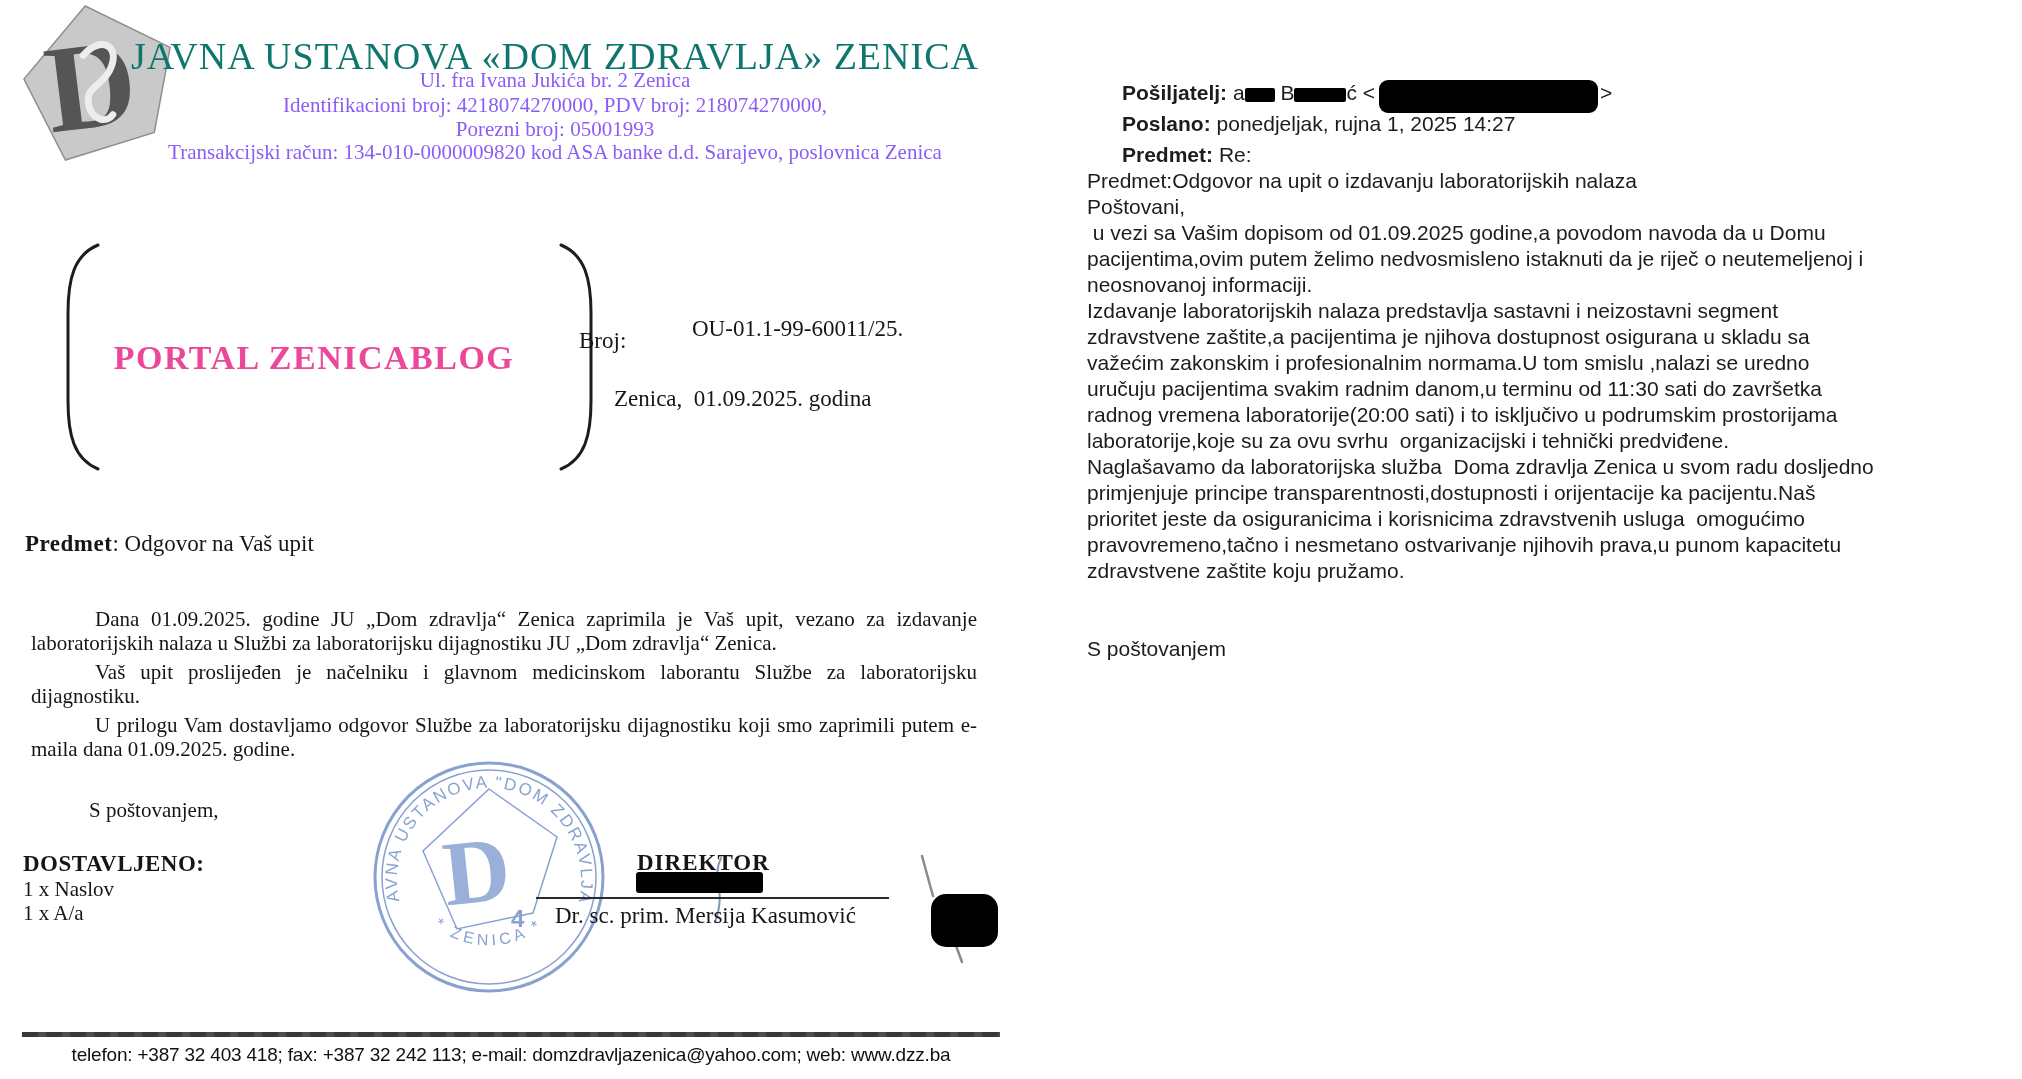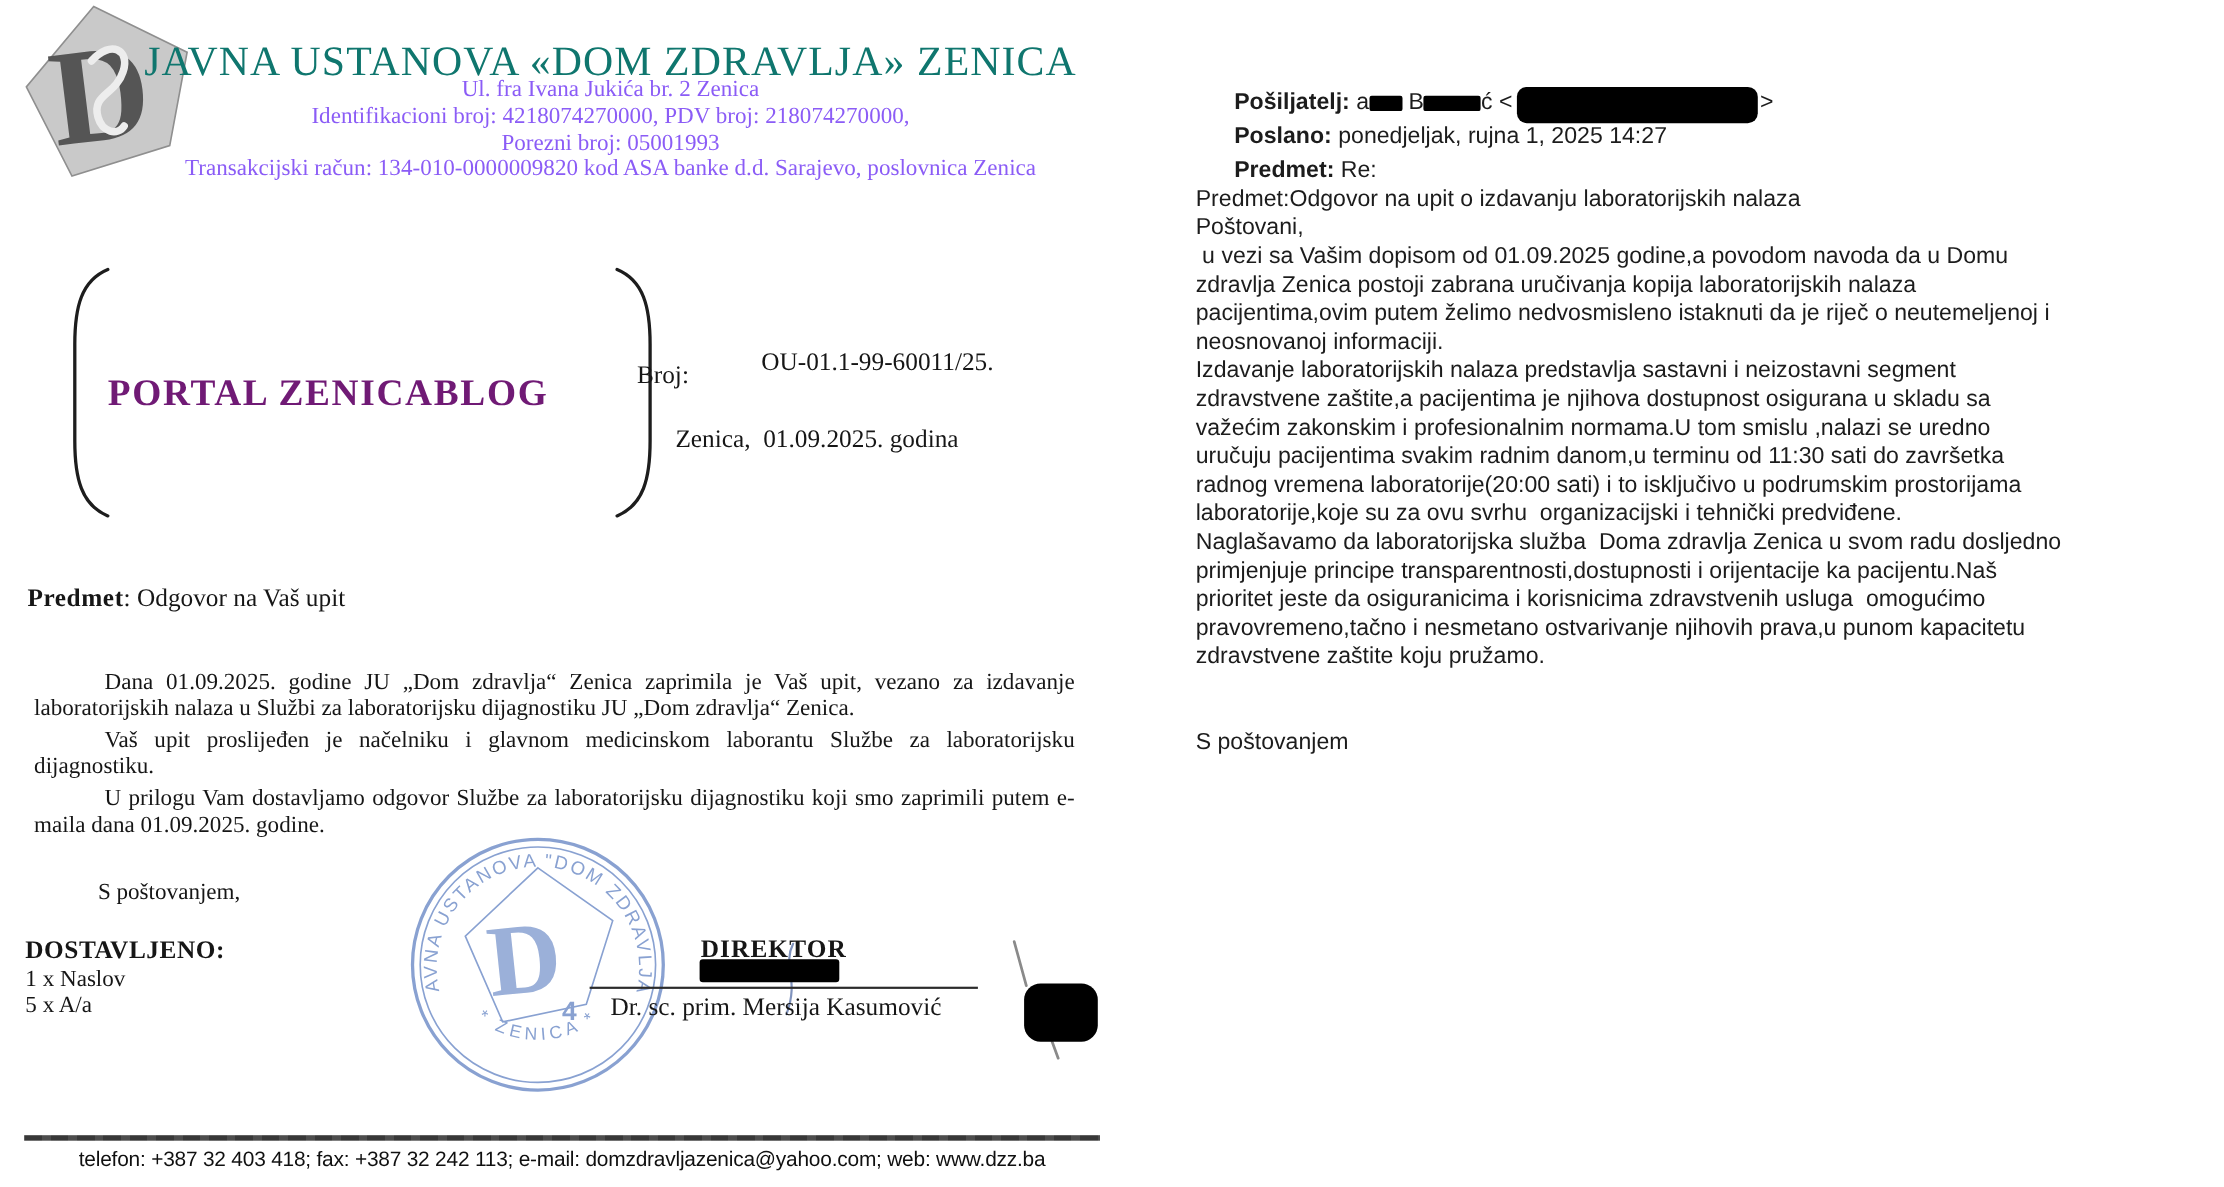--- a/index.html
+++ b/index.html
@@ -9,22 +9,22 @@
 
   
   .letter-title{left:105px;top:34px;width:900px;text-align:center;font-size:38px;letter-spacing:1px;color:#0f766e;}
   .hline{left:105px;width:900px;text-align:center;font-size:21px;color:#8b5cf6;}
   .h-addr{top:68px;}
   .h-id{top:93px;}
   .h-tax{top:117px;}
   .h-acct{top:140px;}
 
   .paren{left:0;top:0;}
-  .recipient{left:98px;top:339px;width:432px;text-align:left;font-size:34px;font-weight:bold;
-             letter-spacing:1.5px;color:#701a75;}
+  .recipient{left:98px;top:339px;width:432px;text-align:center;font-size:34px;font-weight:bold;
+             letter-spacing:1.5px;color:#ec4899;}
   .ref-label{left:579px;top:316px;font-size:23px;margin-top:12px;}
   .ref-value{left:692px;top:316px;font-size:23px;}
   .date-line{left:614px;top:386px;font-size:23px;white-space:pre;}
 
   .subject{left:25px;top:531px;font-size:23px;}
   .subject b{letter-spacing:0.5px;}
 
   .paras{left:25px;top:602px;width:958px;font-size:21px;line-height:23.6px;text-align:justify;}
   .paras p{margin:6px;text-indent:64px;}
 
@@ -102,21 +102,21 @@
         <p class="para">Dana 01.09.2025. godine JU „Dom zdravlja“ Zenica zaprimila je Vaš upit, vezano za izdavanje laboratorijskih nalaza u Službi za laboratorijsku dijagnostiku JU „Dom zdravlja“ Zenica.</p>
         <p class="para">Vaš upit proslijeđen je načelniku i glavnom medicinskom laborantu Službe za laboratorijsku dijagnostiku.</p>
         <p class="para">U prilogu Vam dostavljamo odgovor Službe za laboratorijsku dijagnostiku koji smo zaprimili putem e-maila dana 01.09.2025. godine.</p>
       </div>
 
     <div class="abs closing">S poštovanjem,</div>
 
     <div class="abs dost-title">DOSTAVLJENO:</div>
     <div class="abs dost-items">
         <div>1 x Naslov</div>
-        <div>5 x A/a</div>
+        <div>1 x A/a</div>
       </div>
 
     <svg class="abs stamp" width="240" height="240" viewBox="0 0 240 240">
       <g fill="none" stroke="#7f9ace">
         <circle cx="120" cy="120" r="114" stroke-width="3"></circle>
         <circle cx="120" cy="120" r="107" stroke-width="1.5"></circle>
         <polygon points="120,32 188,80 164,156 88,172 54,94" stroke-width="1.5"></polygon>
       </g>
       <path id="stArcTop" d="M 30,142 A 92,92 0 1 1 210,142" fill="none"></path>
       <path id="stArcBot" d="M 46,148 A 88,88 0 0 0 194,148" fill="none"></path>
@@ -160,21 +160,20 @@
     </div>
 
     <div class="abs eh eh-3">
       <b>Predmet:</b><span> Re:</span>
     </div>
 
     <div class="email-body">
         <div class="email-line">Predmet:Odgovor na upit o izdavanju laboratorijskih nalaza</div>
         <div class="email-line">Poštovani,</div>
         <div class="email-line"> u vezi sa Vašim dopisom od 01.09.2025 godine,a povodom navoda da u Domu</div>
-        <div class="email-line">zdravlja Zenica postoji zabrana uručivanja kopija laboratorijskih nalaza</div>
         <div class="email-line">pacijentima,ovim putem želimo nedvosmisleno istaknuti da je riječ o neutemeljenoj i</div>
         <div class="email-line">neosnovanoj informaciji.</div>
         <div class="email-line">Izdavanje laboratorijskih nalaza predstavlja sastavni i neizostavni segment</div>
         <div class="email-line">zdravstvene zaštite,a pacijentima je njihova dostupnost osigurana u skladu sa</div>
         <div class="email-line">važećim zakonskim i profesionalnim normama.U tom smislu ,nalazi se uredno</div>
         <div class="email-line">uručuju pacijentima svakim radnim danom,u terminu od 11:30 sati do završetka</div>
         <div class="email-line">radnog vremena laboratorije(20:00 sati) i to isključivo u podrumskim prostorijama</div>
         <div class="email-line">laboratorije,koje su za ovu svrhu  organizacijski i tehnički predviđene.</div>
         <div class="email-line">Naglašavamo da laboratorijska služba  Doma zdravlja Zenica u svom radu dosljedno</div>
         <div class="email-line">primjenjuje principe transparentnosti,dostupnosti i orijentacije ka pacijentu.Naš</div>

